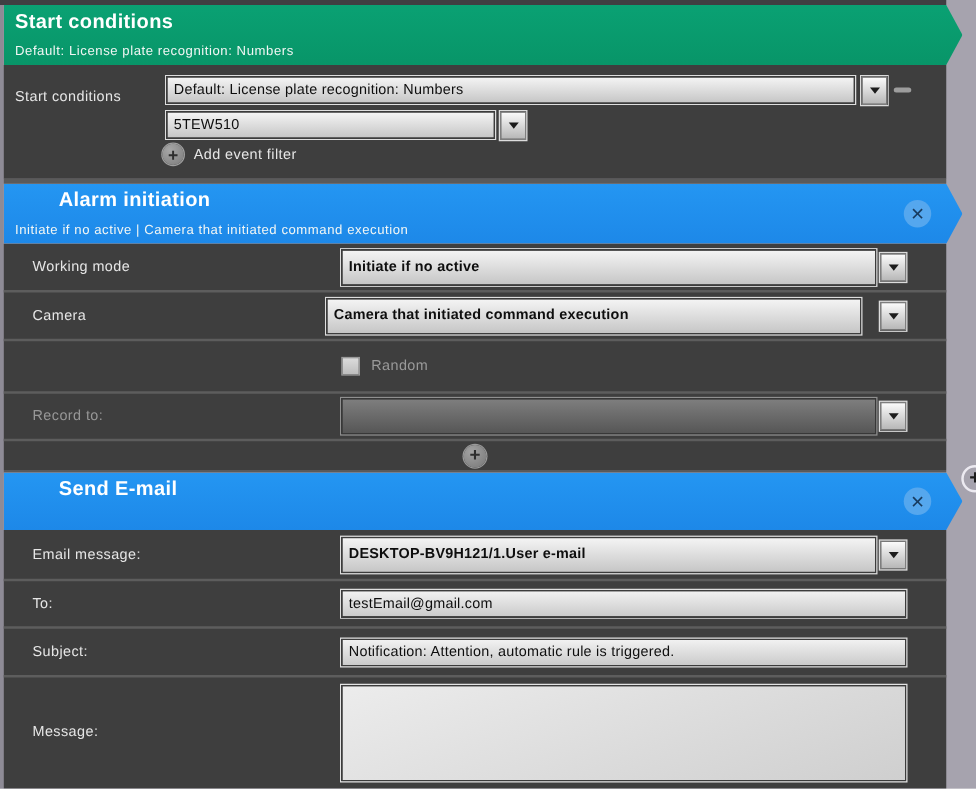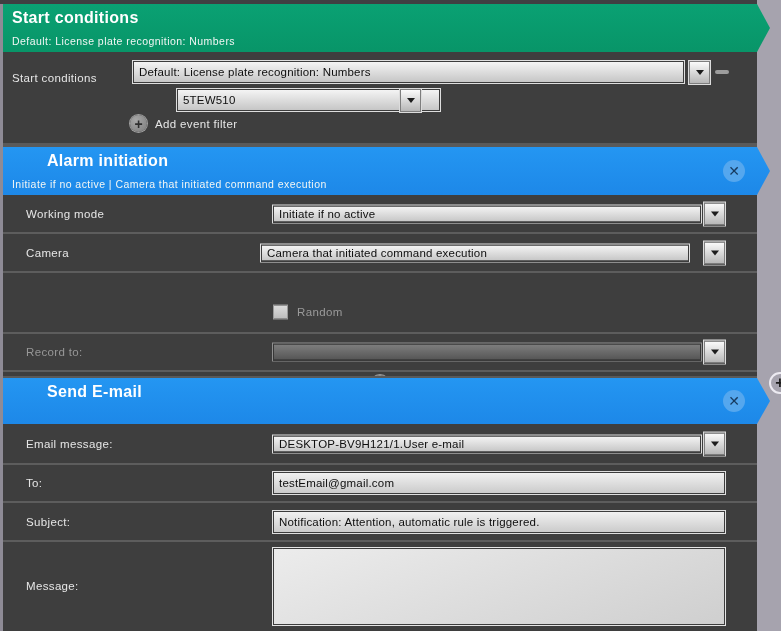--- a/index.html
+++ b/index.html
@@ -44,21 +44,21 @@
   .row-label.dim{ color:#979797; }
 
   
   .field{
     background:linear-gradient(#f4f4f4,#c6c6c6);
     border:1px solid #3c3c3c; box-shadow:0 0 0 1px #dedede;
     font-size:11.5px; color:#0e0e0e; letter-spacing:.2px;
     padding:0 5px; display:flex; align-items:center;
     white-space:nowrap; overflow:hidden;
   }
-  .combo-field{ position:absolute; height:17px; top:50%; transform:translateY(-50%); }
+  .combo-field{ position:absolute; height:29px; top:50%; transform:translateY(-50%);font-weight:bold; }
   .arrow-btn{
     position:absolute; width:21px; height:23px; top:50%; transform:translateY(-50%);
     background:linear-gradient(#fbfbfb,#b7b7b7);
     border:1px solid #7e7e7e; box-shadow:0 0 0 1px #dcdcdc;
     display:flex; align-items:center; justify-content:center;
   }
   .tri{ width:0; height:0; border-left:4px solid transparent; border-right:4px solid transparent; border-top:5px solid #1c1c1c; }
   .field.disabled{
     background:linear-gradient(#7e7e7e,#565656);
     box-shadow:0 0 0 1px #8f8f8f; border-color:#373737;
@@ -131,21 +131,21 @@
     <div class="abs row-label" style="left:9px; top:20px; transform:none;">Start conditions</div>
 
     <div class="abs field" style="left:130px; top:9px; width:551px; height:22px;">
       <span>Default: License plate recognition: Numbers</span>
     </div>
     <div class="abs arrow-btn" style="left:686px; top:9px; transform:none;">
       <span class="tri"></span>
     </div>
     <div class="minus-btn" style="left:712px; top:18px;" title=""></div>
 
-    <div class="abs field" style="left:130px; top:37px; width:263px; height:22px;margin-left:44px;">
+    <div class="abs field" style="left:130px; top:37px; width:263px; height:22px;">
       <span>5TEW510</span>
     </div>
     <div class="abs arrow-btn" style="left:397px; top:37px; transform:none;">
       <span class="tri"></span>
     </div>
 
     <div class="abs add-filter" style="left:127px; top:63px;">
       <span class="plus-circle">+</span>
       <span class="add-filter-label">Add event filter</span>
     </div>
@@ -175,21 +175,21 @@
       <span class="row-label">Camera</span>
       <div class="field combo-field" style="left:258px; width:428px;">
         <span>Camera that initiated command execution</span>
       </div>
       <div class="arrow-btn" style="left:701px;">
           <span class="tri"></span>
         </div>
     </div>
     <div class="sep"></div>
 
-    <div class="row" style="height:40px;margin-top:19px;">
+    <div class="row" style="height:40px;">
       <div class="checkbox"></div>
       <span class="checkbox-label">Random</span>
     </div>
     <div class="sep"></div>
 
     <div class="row" style="height:36px;">
       <span class="row-label dim">Record to:</span>
       <div class="field combo-field disabled" style="left:270px; width:428px;">
         <span></span>
       </div>

